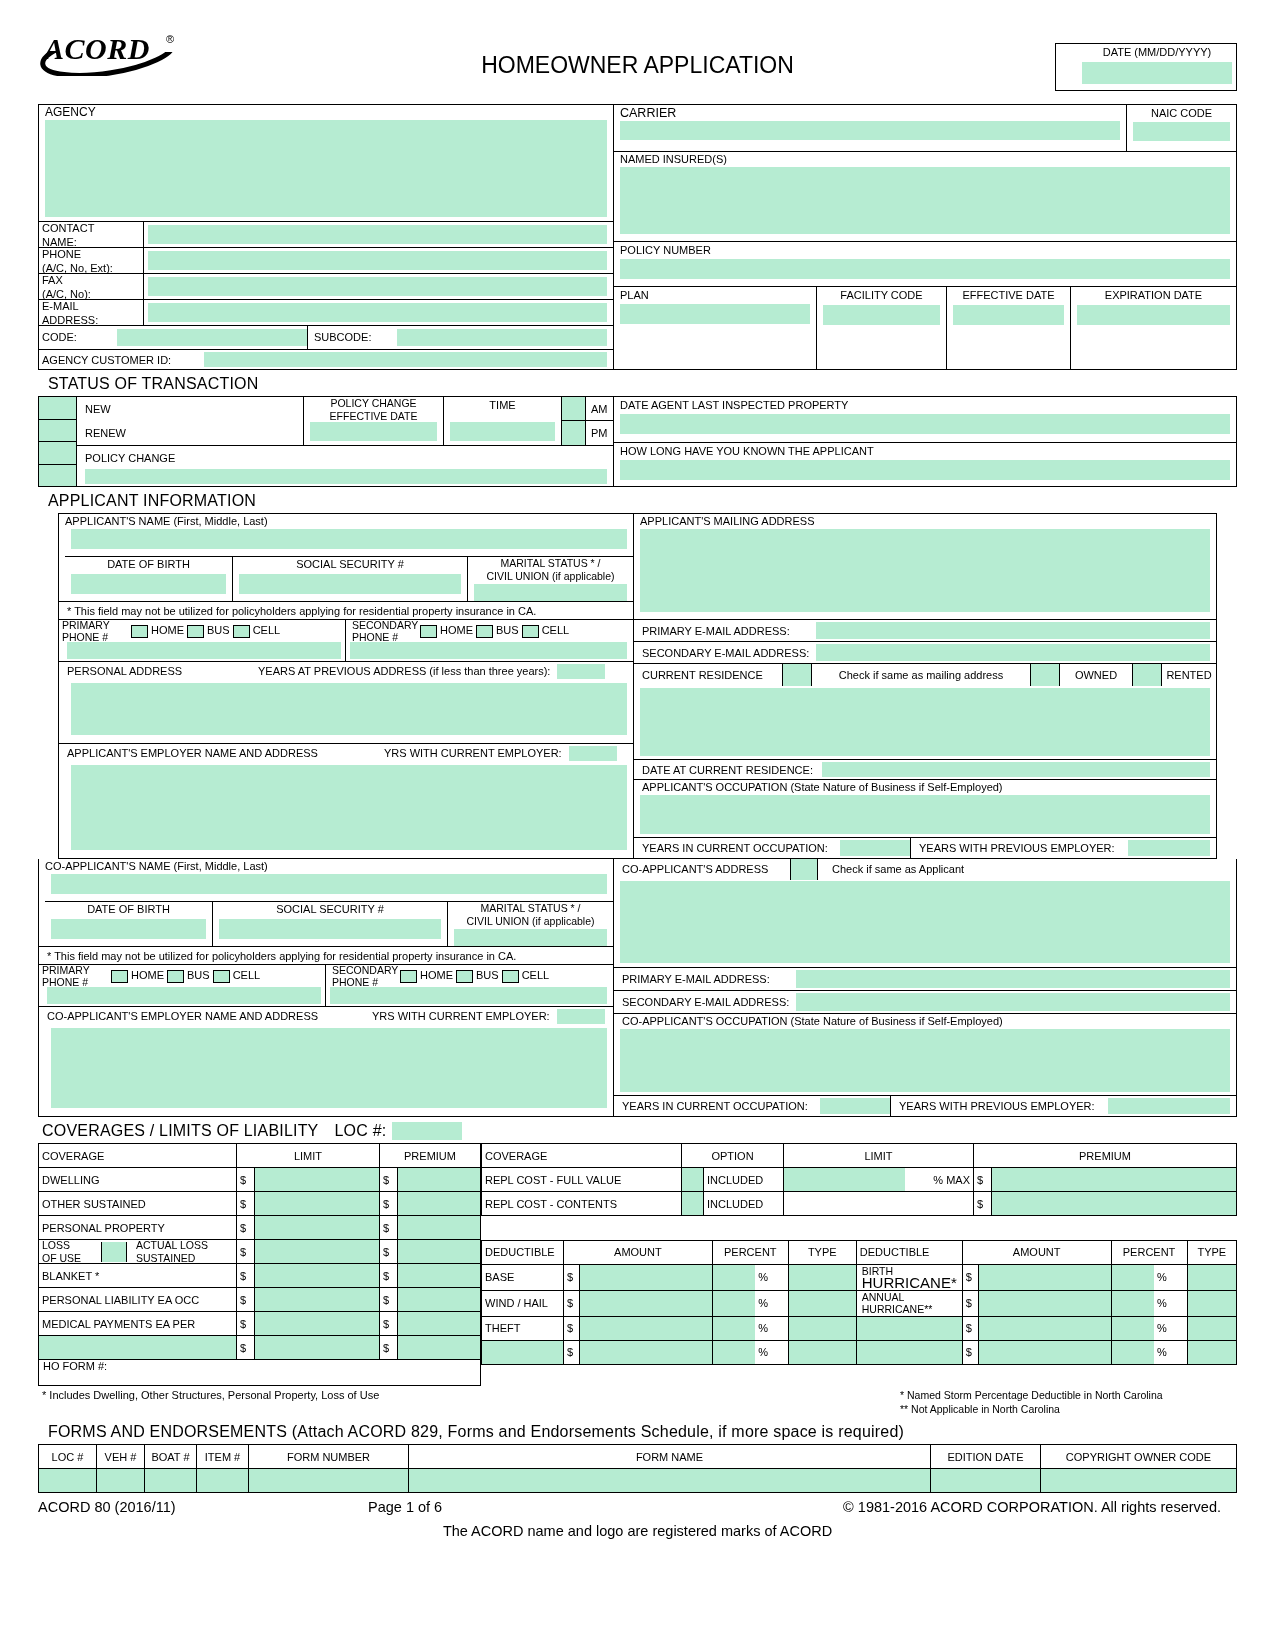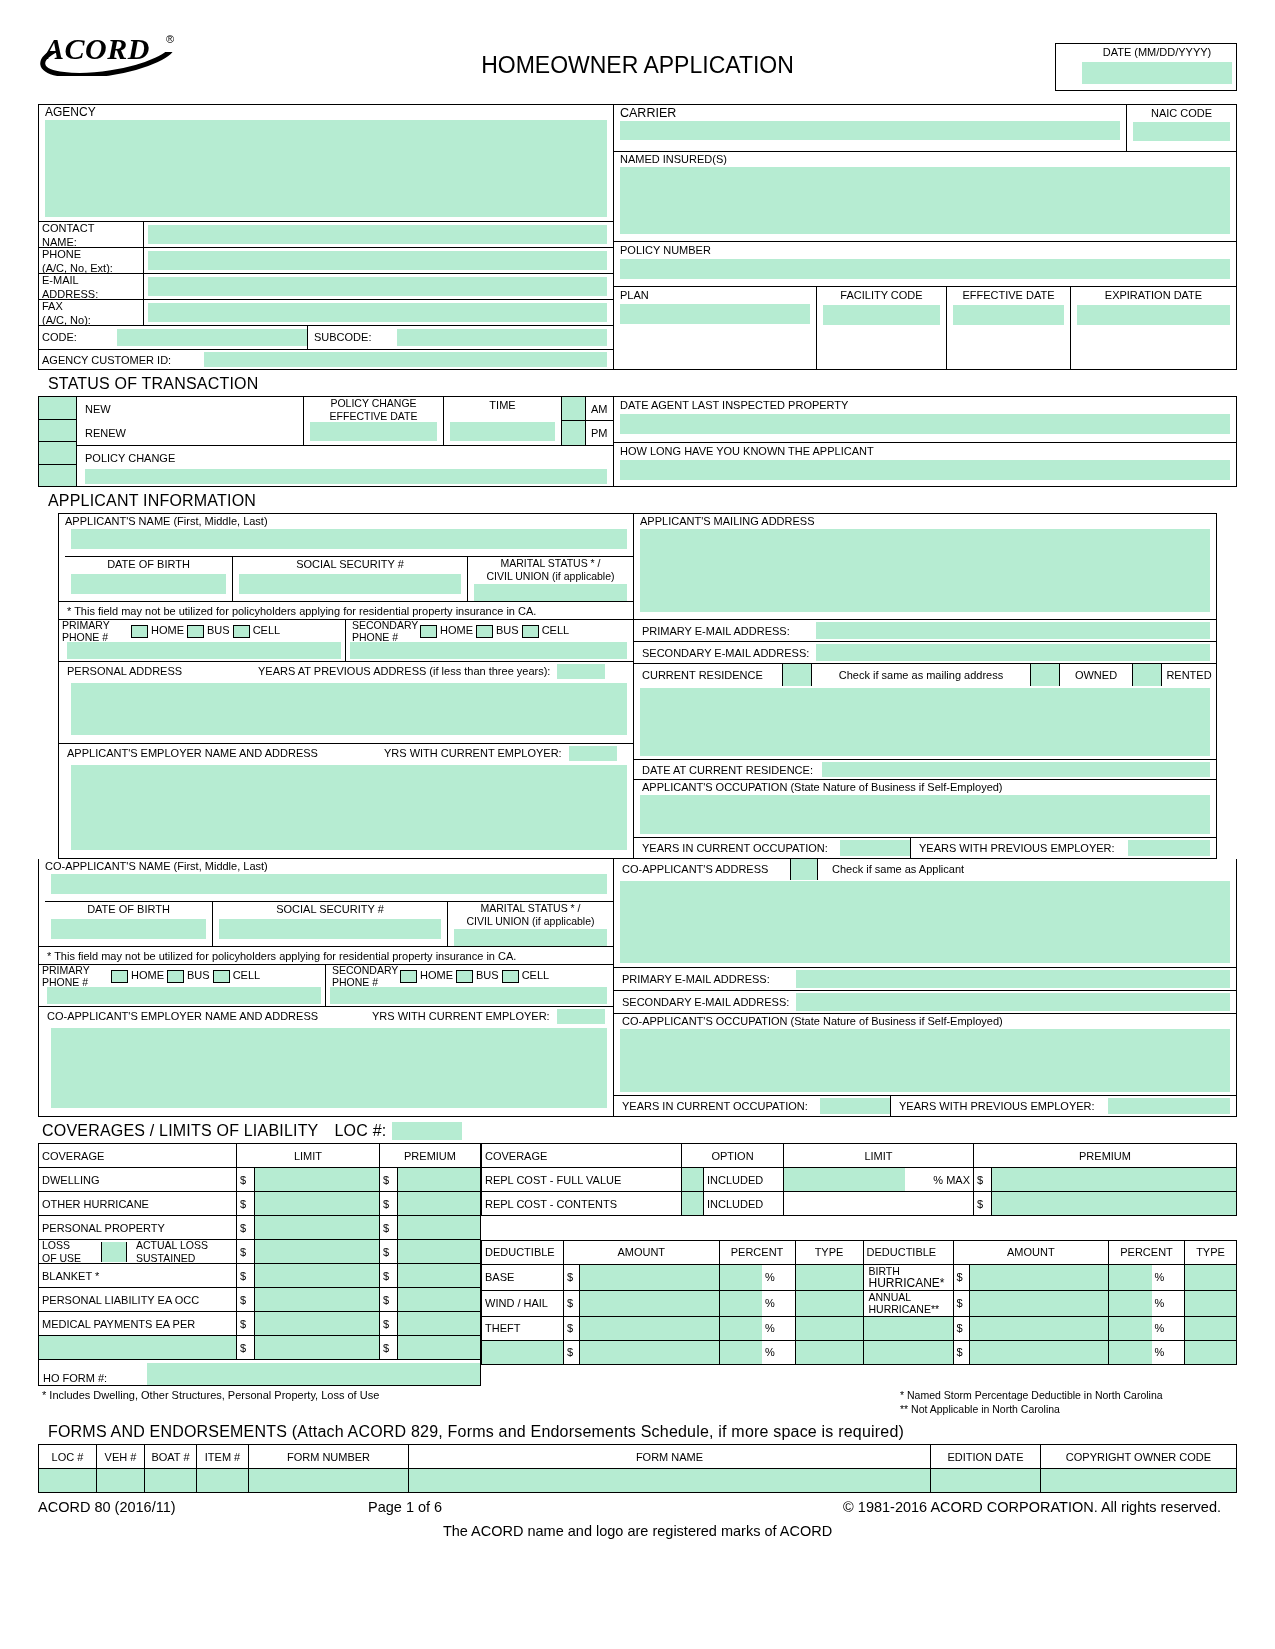--- a/index.html
+++ b/index.html
@@ -79,29 +79,29 @@
       </div>
       <div class="row thinline" style="height:26px;">
         <div style="width:105px;border-right:1.6px solid #000;">
           <div class="lbl">PHONE</div>
           <div class="lbl">(A/C, No, Ext):</div>
         </div>
         <div class="fill" style="flex:1;margin:3px 6px 3px 4px;"></div>
       </div>
       <div class="row thinline" style="height:26px;">
         <div style="width:105px;border-right:1.6px solid #000;">
+          <div class="lbl">FAX</div>
+          <div class="lbl">(A/C, No):</div>
+        </div>
+        <div class="fill" style="flex:1;margin:3px 6px 3px 4px;"></div>
+      </div>
+      <div class="row thinline" style="height:26px;">
+        <div style="width:105px;border-right:1.6px solid #000;">
           <div class="lbl">E-MAIL</div>
           <div class="lbl">ADDRESS:</div>
-        </div>
-        <div class="fill" style="flex:1;margin:3px 6px 3px 4px;"></div>
-      </div>
-      <div class="row thinline" style="height:26px;">
-        <div style="width:105px;border-right:1.6px solid #000;">
-          <div class="lbl">FAX</div>
-          <div class="lbl">(A/C, No):</div>
         </div>
         <div class="fill" style="flex:1;margin:3px 6px 3px 4px;"></div>
       </div>
 
       <div class="row hline" style="height:24px;">
         <div class="lbl" style="width:78px;line-height:21px;">CODE:</div>
         <div class="fill" style="width:190px;margin:3px 0;"></div>
         <div class="lbl vline" style="width:90px;line-height:21px;padding-left:6px;">SUBCODE:</div>
         <div class="fill" style="flex:1;margin:3px 6px 3px 0;"></div>
       </div>
@@ -451,21 +451,21 @@
           <th colspan="2">PREMIUM</th>
         </tr>
         <tr>
           <td>DWELLING</td>
           <td style="width:18px;">$</td>
           <td class="fill" style="width:125px;"></td>
           <td style="width:18px;">$</td>
           <td class="fill"></td>
         </tr>
         <tr>
-          <td>OTHER HURRICANE</td>
+          <td>OTHER SUSTAINED</td>
           <td>$</td>
           <td class="fill"></td>
           <td>$</td>
           <td class="fill"></td>
         </tr>
         <tr>
           <td>PERSONAL PROPERTY</td>
           <td>$</td>
           <td class="fill"></td>
           <td>$</td>
@@ -513,21 +513,21 @@
         </tr>
         <tr>
           <td class="fill"></td>
           <td>$</td>
           <td class="fill"></td>
           <td>$</td>
           <td class="fill"></td>
         </tr>
         <tr>
           <td colspan="5" style="padding:0;">
-            <div class="row" style="align-items:flex-end;height:25px;">
+            <div class="row" style="align-items:flex-start;height:25px;flex-direction:column;">
               <div class="lbl" style="width:108px;padding-left:4px;">HO FORM #:</div>
               <div class="fill" style="flex:1;height:22px;"></div>
             </div>
           </td>
         </tr>
       </tbody>
         </table>
     </div>
 
     <div style="flex:1;">
@@ -576,21 +576,21 @@
         </tr>
         <tr>
           <td>BASE</td>
           <td style="width:16px;">$</td>
           <td class="fill" style="border-right:none;"></td>
           <td class="fill" style="width:34px;border-left:1.3px solid #000;border-right:none;"></td>
           <td style="width:26px;border-left:none;">%</td>
           <td class="fill"></td>
           <td style="padding:0 2px;">
             <div class="lbl" style="font-size:10.5px;line-height:10.5px;">BIRTH</div>
-            <div class="lbl" style="font-size:12px;line-height:10.5px;">HURRICANE*</div>
+            <div class="lbl" style="font-size:15px;line-height:10.5px;">HURRICANE*</div>
           </td>
           <td style="width:16px;">$</td>
           <td class="fill" style="border-right:none;"></td>
           <td class="fill" style="width:34px;border-left:1.3px solid #000;border-right:none;"></td>
           <td style="width:26px;border-left:none;">%</td>
           <td class="fill"></td>
         </tr>
         <tr>
           <td>WIND / HAIL</td>
           <td>$</td>

